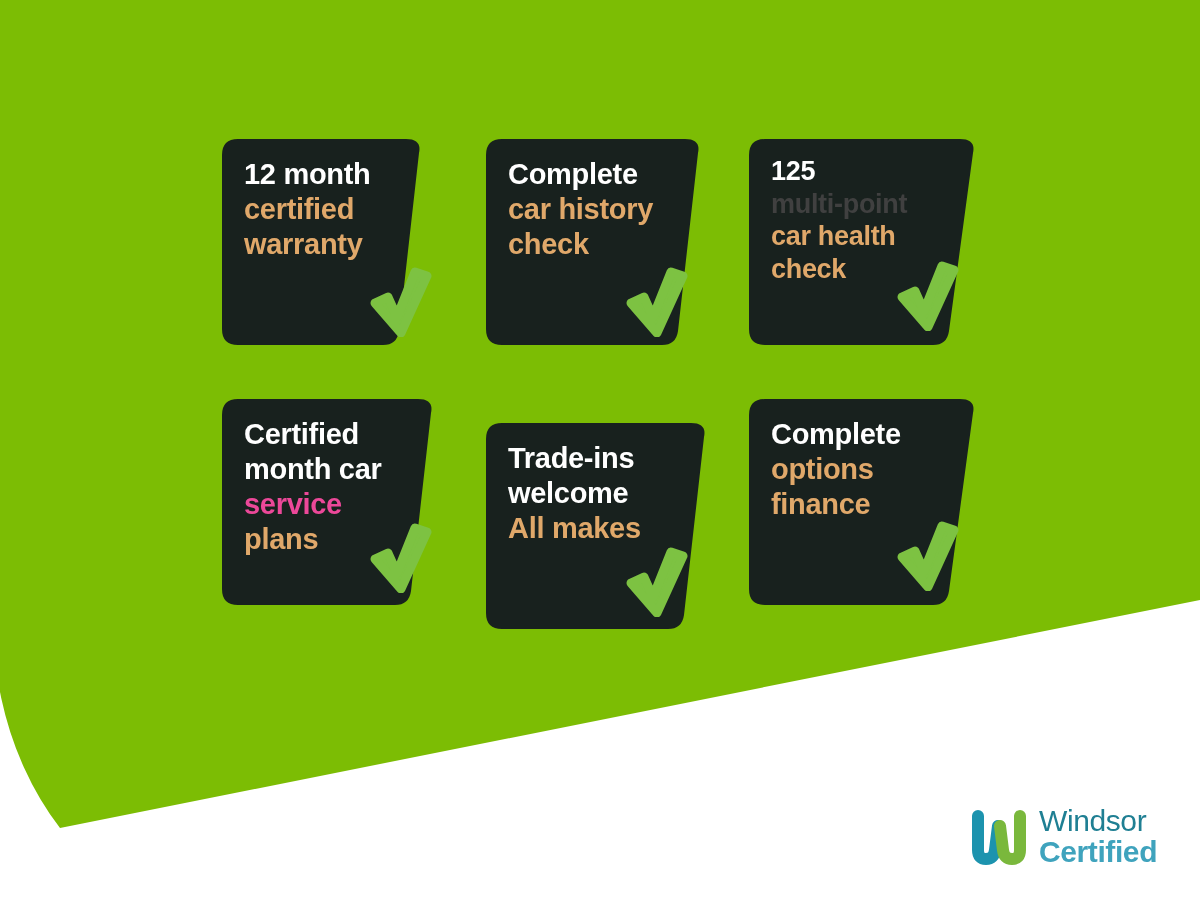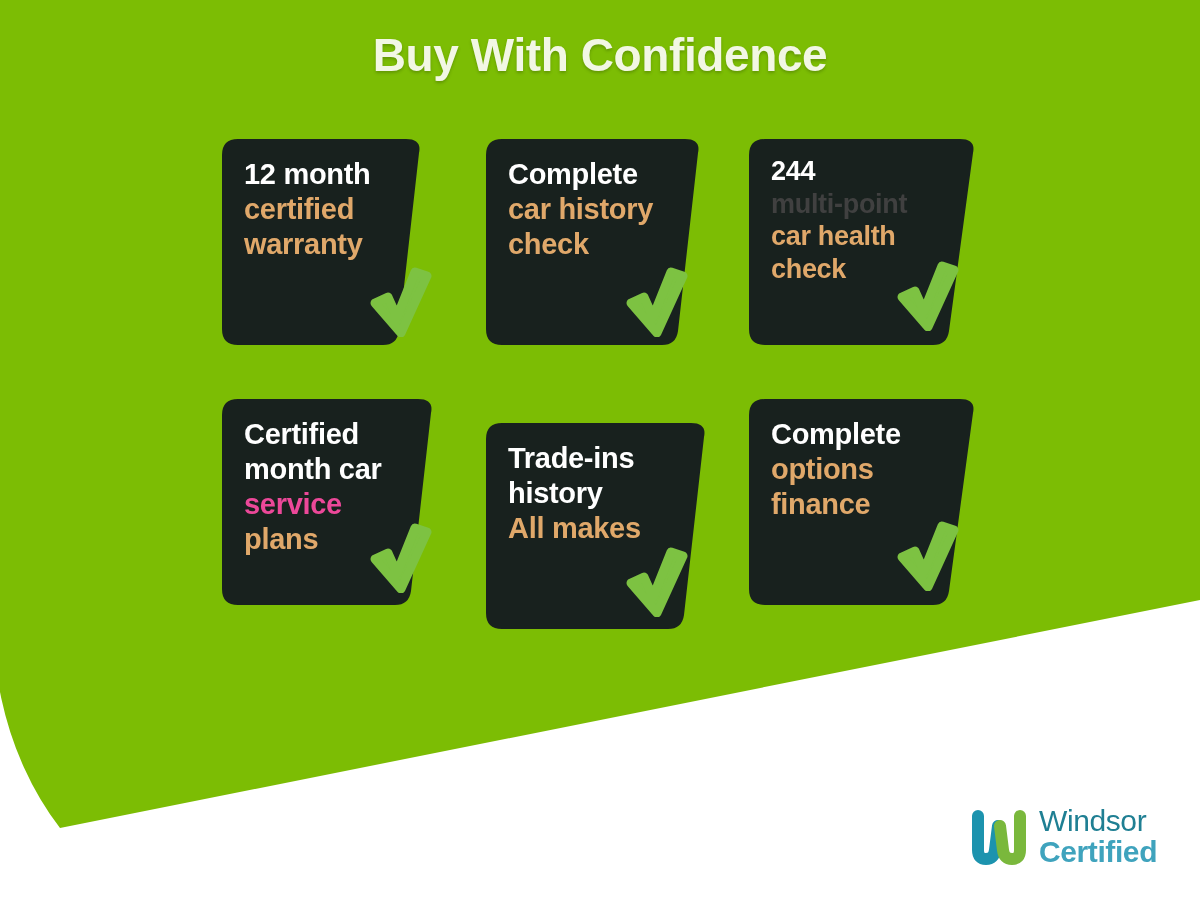--- a/index.html
+++ b/index.html
@@ -141,21 +141,20 @@
 </style>
 </head>
 <body>
 
 <div id="stage">
 
   <svg id="green-bg" viewBox="0 0 1200 900" preserveAspectRatio="none">
     <path id="green-path" d="M 0 0 L 1200 0 L 1200 600 L 60 828 A 240 300 0 0 1 0 548 Z" fill="#7CBD04"></path>
   </svg>
 
-  <div id="title" style="color: rgb(242, 247, 228);">Buy With Confidence</div>
 
   <div id="cards">
 
     <div class="card" id="card-0">
       <svg class="shape" viewBox="0 0 250 206" preserveAspectRatio="none">
         <path d="M 16 0 L 184 0 Q 200 0 197 14 L 177 192 Q 175 206 161 206 L 16 206 Q 0 206 0 190 L 0 16 Q 0 0 16 0 Z" fill="#18211E"></path>
       </svg>
       <div class="card-text">
         <span class="line-primary" style="color: rgb(255, 255, 255);">12 month</span>
         <span class="line-accent" style="color: rgb(224, 168, 106);">certified</span>
@@ -178,21 +177,21 @@
       <svg class="tick" viewBox="0 0 62 70">
         <path d="M 5 36 L 18 30 L 27 50 L 45 5 L 57 9 L 31 66 Z" fill="#7DC242" stroke="#7DC242" stroke-width="9" stroke-linejoin="round" stroke-linecap="round"></path>
       </svg>
     </div>
 
     <div class="card" id="card-2">
       <svg class="shape" viewBox="0 0 250 206" preserveAspectRatio="none">
         <path d="M 16 0 L 211 0 Q 227 0 224 14 L 200 192 Q 198 206 184 206 L 16 206 Q 0 206 0 190 L 0 16 Q 0 0 16 0 Z" fill="#18211E"></path>
       </svg>
       <div class="card-text">
-        <span class="line-primary" style="color: rgb(255, 255, 255);">244</span>
+        <span class="line-primary" style="color: rgb(255, 255, 255);">125</span>
         <span class="line-primary" style="color: #404040;">multi-point</span>
         <span class="line-accent" style="color: rgb(224, 168, 106);">car health</span>
         <span class="line-accent" style="color: rgb(224, 168, 106);">check</span>
       </div>
       <svg class="tick" viewBox="0 0 62 70">
         <path d="M 5 36 L 18 30 L 27 50 L 45 5 L 57 9 L 31 66 Z" fill="#7DC242" stroke="#7DC242" stroke-width="9" stroke-linejoin="round" stroke-linecap="round"></path>
       </svg>
     </div>
 
     <div class="card" id="card-3">
@@ -209,21 +208,21 @@
         <path d="M 5 36 L 18 30 L 27 50 L 45 5 L 57 9 L 31 66 Z" fill="#7DC242" stroke="#7DC242" stroke-width="9" stroke-linejoin="round" stroke-linecap="round"></path>
       </svg>
     </div>
 
     <div class="card" id="card-4">
       <svg class="shape" viewBox="0 0 250 206" preserveAspectRatio="none">
         <path d="M 16 0 L 205 0 Q 221 0 218 14 L 198 192 Q 196 206 182 206 L 16 206 Q 0 206 0 190 L 0 16 Q 0 0 16 0 Z" fill="#18211E"></path>
       </svg>
       <div class="card-text">
         <span class="line-primary" style="color: rgb(255, 255, 255);">Trade-ins</span>
-        <span class="line-primary" style="color: rgb(255, 255, 255);">history</span>
+        <span class="line-primary" style="color: rgb(255, 255, 255);">welcome</span>
         <span class="line-accent" style="color: rgb(224, 168, 106);">All makes</span>
       </div>
       <svg class="tick" viewBox="0 0 62 70">
         <path d="M 5 36 L 18 30 L 27 50 L 45 5 L 57 9 L 31 66 Z" fill="#7DC242" stroke="#7DC242" stroke-width="9" stroke-linejoin="round" stroke-linecap="round"></path>
       </svg>
     </div>
 
     <div class="card" id="card-5">
       <svg class="shape" viewBox="0 0 250 206" preserveAspectRatio="none">
         <path d="M 16 0 L 211 0 Q 227 0 224 14 L 200 192 Q 198 206 184 206 L 16 206 Q 0 206 0 190 L 0 16 Q 0 0 16 0 Z" fill="#18211E"></path>

